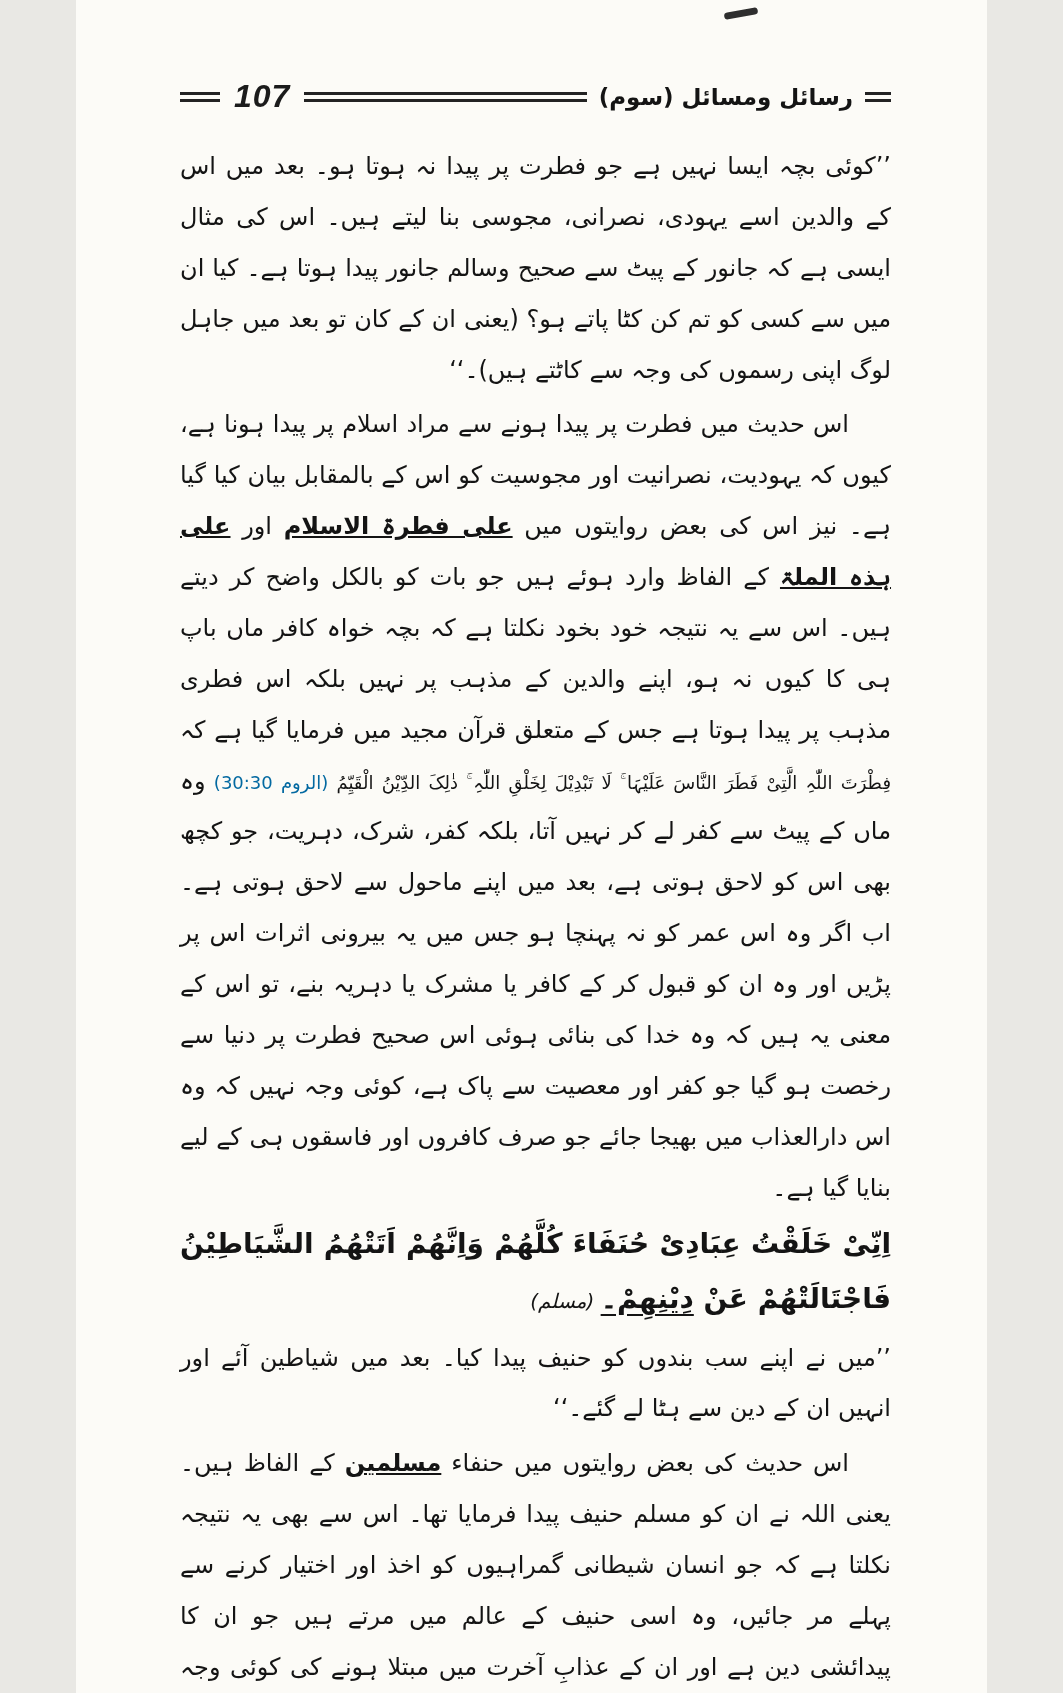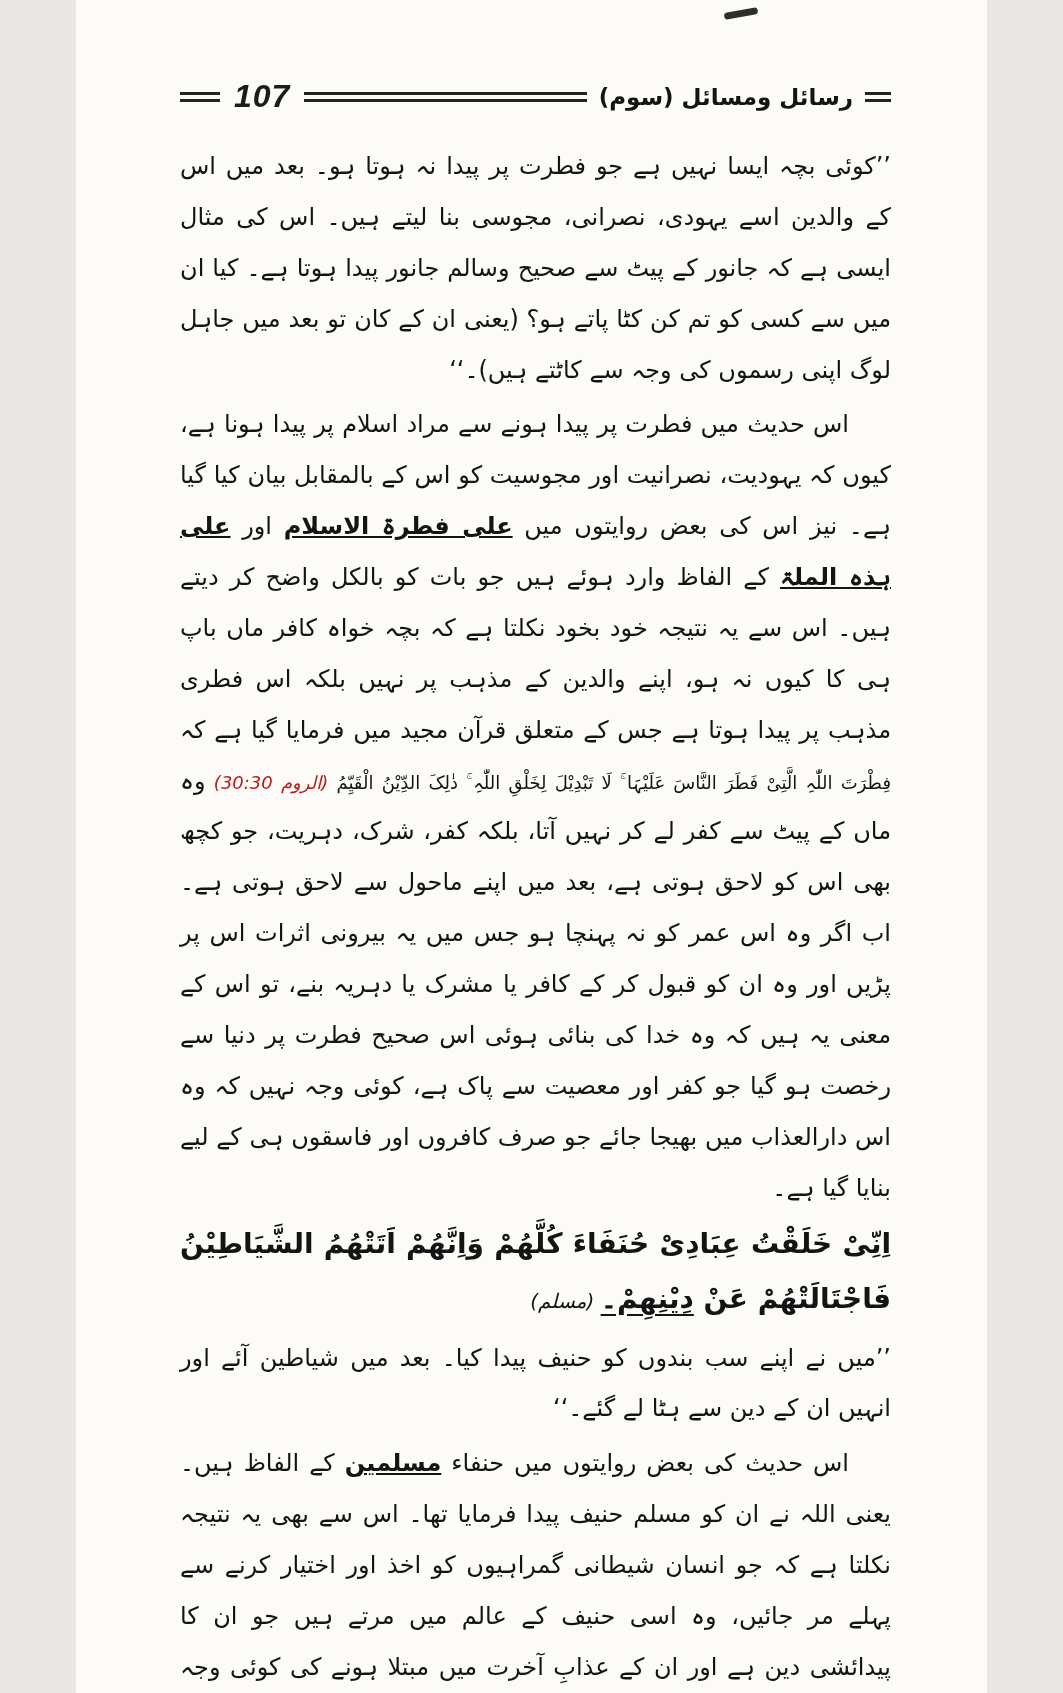--- a/index.html
+++ b/index.html
@@ -80,23 +80,22 @@
   }
   .para.indent { text-indent: 42px; }
   .bold-run { font-weight: bold; text-decoration: underline; }
   .quran-verse {
     font-weight: normal;
     font-size: 18px;
   }
   .verse-ref {
     font-size: 18px;
     font-weight: normal;
-    color: #b91c1c;
+    color: #0369a1;
     white-space: nowrap;
-    font-style: italic;
   }
   .hadith {
     font-weight: bold;
     font-size: 28px;
     line-height: 1.95;
     margin: 4px 0 6px 0;
   }
   .hadith .underline-run { text-decoration: underline; text-underline-offset: 6px; margin-top: 9px; }
   .hadith-ref {
     font-size: 20px;

